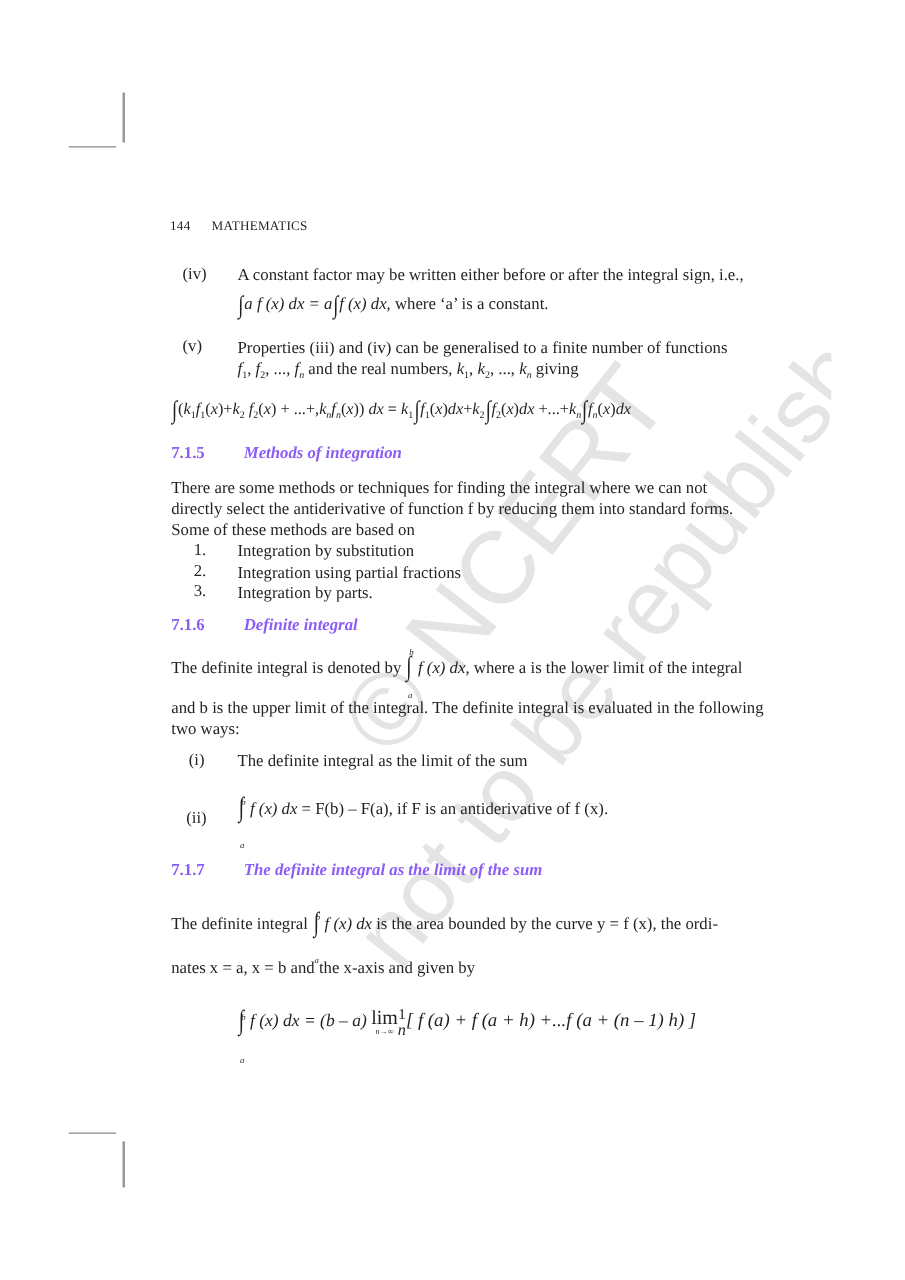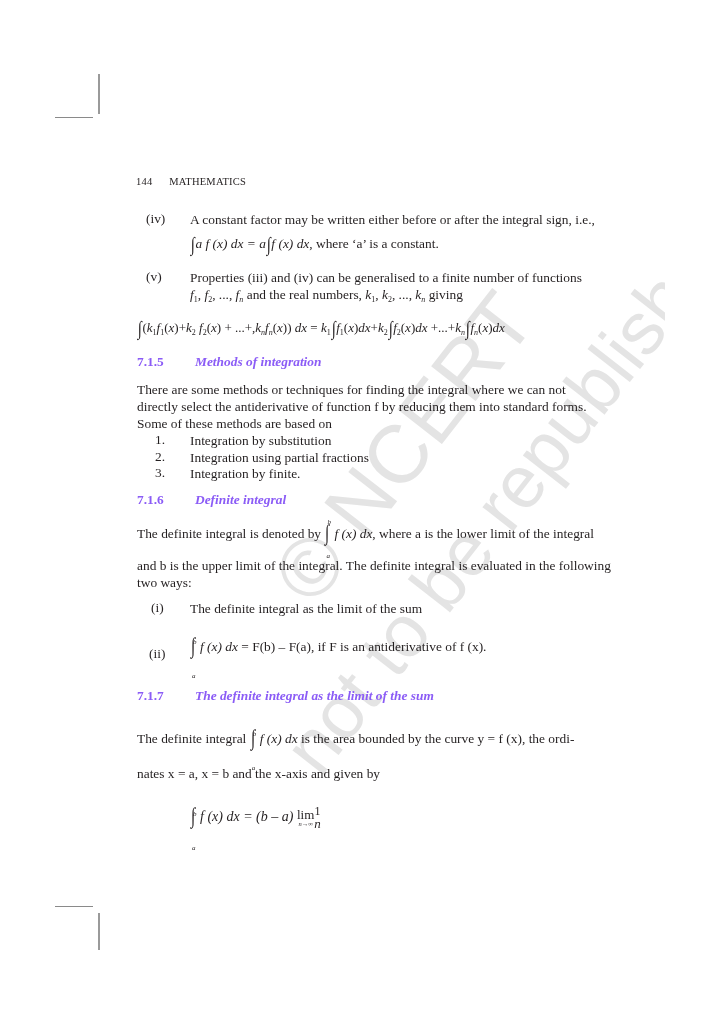--- a/index.html
+++ b/index.html
@@ -19,21 +19,21 @@
   .dint { position:relative; display:inline-block; width:10px; height:30px; vertical-align:middle; }
   .dint .s { position:absolute; left:0; top:2px; font-size:22px; transform:scaleX(0.7); line-height:1; }
   .dint .ub { position:absolute; left:3px; top:-6px; font-size:7px; font-style:italic; }
   .dint .lb { position:absolute; left:2px; top:28px; font-size:7px; font-style:italic; }
   sub { font-size:8px; vertical-align:-3px; }
   .watermark { position:absolute; left:145px; top:280px; width:520px; height:520px; pointer-events:none; }
   .frac { display:inline-block; vertical-align:middle; text-align:center; line-height:1; }
   .frac .n { display:block; font-size:12px; }
   .frac .d { display:block; font-size:13px; font-style:italic; }
   .lim { display:inline-block; text-align:center; vertical-align:middle; line-height:1; }
-  .lim .w { display:block; font-size:13px; }
+  .lim .w { display:block; font-size:16px; }
   .lim .sub { display:block; font-size:6.5px; font-style:italic; }
 </style>
 </head>
 <body>
 
 <div class="crop-h" style="left:55px; top:117px; width:38px;"></div>
 <div class="crop-v" style="left:98px; top:74px; height:40px;"></div>
 <div class="crop-h" style="left:55px; top:906px; width:38px;"></div>
 <div class="crop-v" style="left:98px; top:913px; height:37px;"></div>
 
@@ -70,21 +70,21 @@
 </div>
 <div class="abs txt" style="left:137px; top:381px;">There are some methods or techniques for finding  the integral where we can not</div>
 <div class="abs txt" style="left:137px; top:398px;">directly select the antiderivative of function  f  by reducing them into standard forms.</div>
 <div class="abs txt" style="left:137px; top:415px;">Some of these methods are based on</div>
 
 <div class="lbl" style="left:155px; top:432px;">1.</div>
 <div class="abs txt" style="left:190px; top:432px;">Integration by substitution</div>
 <div class="lbl" style="left:155px; top:449px;">2.</div>
 <div class="abs txt" style="left:190px; top:449px;">Integration using partial fractions</div>
 <div class="lbl" style="left:155px; top:465px;">3.</div>
-<div class="abs txt" style="left:190px; top:465px;">Integration by finite.</div>
+<div class="abs txt" style="left:190px; top:465px;">Integration by parts.</div>
 
 <div class="sec" style="left:137px; top:492px;">
   <span>7.1.6</span>
   <span class="t">Definite integral</span>
 </div>
 <div class="abs txt" style="left:137px; top:520px;">
   <span>The definite integral is denoted by</span>
   <span class="dint"><span class="ub">b</span><span class="s">∫</span><span class="lb">a</span></span><i>f (x) dx</i><span>, where a is the lower limit of the integral</span>
 </div>
 <div class="abs txt" style="left:137px; top:557px;">and b is the upper limit of the integral. The definite integral is evaluated in the following</div>
@@ -103,14 +103,14 @@
   <span class="t">The definite integral as the limit of the sum</span>
 </div>
 <div class="abs txt" style="left:137px; top:724px; line-height:30px;">
   <span>The definite integral</span>
   <span class="dint"><span class="ub">b</span><span class="s">∫</span><span class="lb">a</span></span><i>f (x) dx</i> <span>is the area bounded by the curve y = f (x), the ordi-</span>
 </div>
 <div class="abs txt" style="left:137px; top:765px;">nates x = a, x = b and the x-axis and given by</div>
 
 <div class="abs txt" style="left:190px; top:800px; line-height:34px; font-size:14px;">
   <span class="dint"><span class="ub">b</span><span class="s">∫</span><span class="lb">a</span></span><i>f (x) dx = (b – a)</i>
-  <span class="lim"><span class="w">lim</span><span class="sub">n→∞</span></span><span class="frac"><span class="n">1</span><span class="d">n</span></span>
+  <span class="lim"><span class="w">lim</span><span class="sub">n→∞</span></span><span class="frac"><span class="n">1</span><span class="d">n</span></span><i style="font-size:15px;">[ f (a) + f (a + h) +...f (a + (n – 1) h) ]</i>
 </div>
 
 </body></html>

